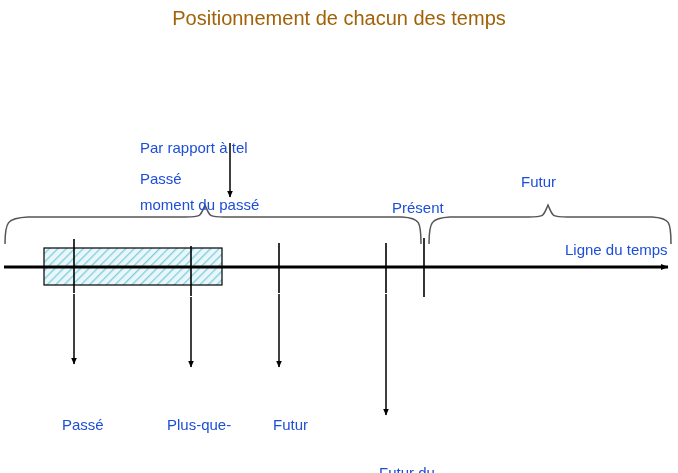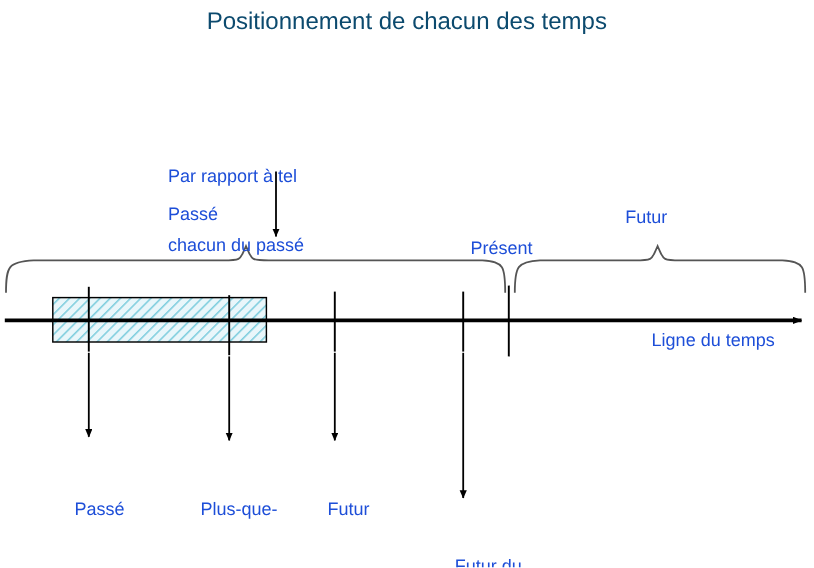--- a/index.html
+++ b/index.html
@@ -31,29 +31,29 @@
     white-space: pre;
   }
   #page-title {
     position: absolute;
     left: 0;
     top: 6px;
     width: 678px;
     text-align: center;
     font-size: 20px;
     line-height: 24px;
-    color: #0c4a6e;
+    color: #a16207;
     font-family: "Liberation Sans", sans-serif;
     white-space: pre;
   }
   #label-par-rapport { left: 140px; top: 100px; }
   #label-passe-brace { left: 140px; top: 169px; }
   #label-present     { left: 392px; top: 198px; }
   #label-futur       { left: 521px; top: 172px; }
-  #label-ligne       { left: 543px; top: 240px; margin-top: 34px; }
+  #label-ligne       { left: 565px; top: 240px; }
   #label-passe-anterieur { left: 62px;  top: 377px; }
   #label-plus-que-parfait { left: 167px; top: 377px; }
   #label-futur-anterieur  { left: 273px; top: 377px; }
   #label-futur-du-passe   { left: 379px; top: 425px; }
 </style>
 </head>
 <body>
 
 <div id="canvas">
 
@@ -95,21 +95,21 @@
     <line x1="230" y1="143" x2="230" y2="197" stroke="#000000" stroke-width="1.5" marker-end="url(#arrowhead-sm)"></line>
 
     <line x1="74" y1="294" x2="74" y2="364" stroke="#000000" stroke-width="1.5" marker-end="url(#arrowhead-sm)"></line>
     <line x1="191" y1="297" x2="191" y2="367" stroke="#000000" stroke-width="1.5" marker-end="url(#arrowhead-sm)"></line>
     <line x1="279" y1="294" x2="279" y2="367" stroke="#000000" stroke-width="1.5" marker-end="url(#arrowhead-sm)"></line>
     <line x1="386" y1="294" x2="386" y2="415" stroke="#000000" stroke-width="1.5" marker-end="url(#arrowhead-sm)"></line>
   </svg>
 
   <div class="lbl" id="label-par-rapport">
     <div>Par rapport à tel</div>
-    <div>chacun du passé</div>
+    <div>moment du passé</div>
   </div>
 
   <div class="lbl" id="label-passe-brace">Passé</div>
 
   <div class="lbl" id="label-present">Présent</div>
 
   <div class="lbl" id="label-futur">Futur</div>
 
   <div class="lbl" id="label-ligne">Ligne du temps</div>
 

